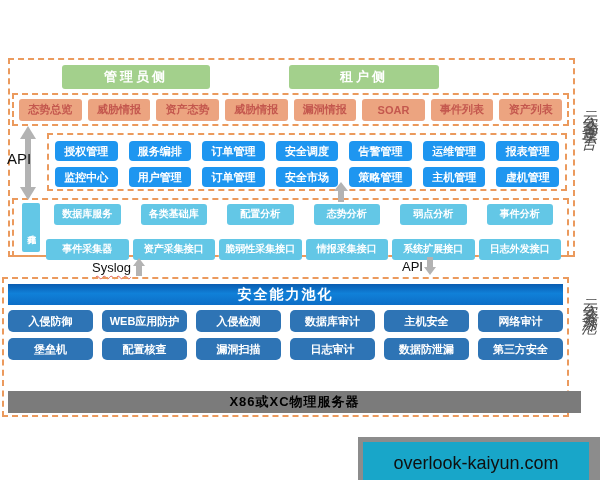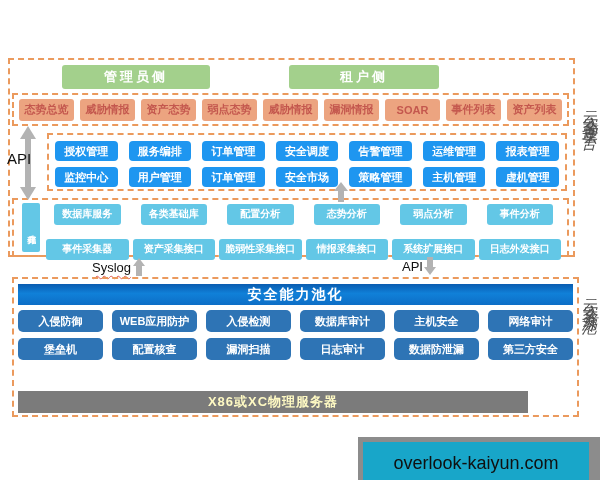--- a/index.html
+++ b/index.html
@@ -43,34 +43,34 @@
   #mid-arrow { position:absolute; left:334px; top:182px; }
 
   
   #syslog-label { position:absolute; left:92px; top:260px; font-size:13px; color:#111;
                   text-decoration:underline wavy #e05c5c 1px; text-underline-offset:3px; }
   #syslog-arrow { position:absolute; left:133px; top:258px; }
   #api2-label { position:absolute; left:402px; top:259px; font-size:13px; color:#111; }
   #api2-arrow { position:absolute; left:424px; top:257px; }
 
   
-  #bottom-outer { position:absolute; left:12px; top:277px; width:567px; height:140px; }
+  #bottom-outer { position:absolute; left:2px; top:277px; width:567px; height:140px; }
   #pool-header { position:absolute; left:4px; top:5px; width:555px; height:21px;
                  background:linear-gradient(180deg,#0a5cb0 0%,#1080d8 45%,#0d6ec6 100%);
                  color:#fff; font-weight:bold; font-size:14px; letter-spacing:2px;
                  display:flex; align-items:center; justify-content:center; }
   .prow { position:absolute; left:4px; width:555px; height:22px; display:flex; gap:9px; }
   #prow1 { top:31px; } #prow2 { top:59px; }
   .pbox { flex:1; background:#2e74b5; border-radius:5px; color:#fff; font-weight:bold; font-size:11px;
           display:flex; align-items:center; justify-content:center; }
   #virt-row { position:absolute; left:4px; top:86px; width:555px; height:21px; display:flex; gap:11px; }
   .vbar { flex:1; background:#919191; color:#fff; font-weight:bold; font-size:12px; letter-spacing:2px;
           display:flex; align-items:center; justify-content:center; }
-  #hw-bar { position:absolute; left:4px; top:112px; width:510px; height:22px; background:#7b7b7b;
-            color:#fef9c3; font-weight:bold; font-size:13px; letter-spacing:1px;
+  #hw-bar { position:absolute; left:4px; top:112px; width:573px; height:22px; background:#7b7b7b;
+            color:#000000; font-weight:bold; font-size:13px; letter-spacing:1px;
             display:flex; align-items:center; justify-content:center; }
 
   
   .side-label { position:absolute; left:579px; writing-mode:vertical-rl; text-orientation:upright;
                 font-size:15px; font-style:italic; color:#4d4d4d; letter-spacing:4px; }
   #side-top { top:100px; }
   #side-bottom { top:288px; }
 
   
   #watermark { position:absolute; left:358px; top:421px; width:242px; height:54px; background:#8c8c8c;margin-top:16px; }
@@ -86,21 +86,20 @@
 <div id="stage">
 
   <div id="top-outer" class="dashed">
     <div id="admin-hdr" class="green-hdr">管理员侧</div>
     <div id="tenant-hdr" class="green-hdr">租户侧</div>
 
     <div id="situation-row" class="dashed">
       <span class="obox">态势总览</span>
       <span class="obox">威胁情报</span>
       <span class="obox">资产态势</span>
-      <span class="obox">弱点态势</span>
       <span class="obox">威胁情报</span>
       <span class="obox">漏洞情报</span>
       <span class="obox">SOAR</span>
       <span class="obox">事件列表</span>
       <span class="obox">资产列表</span>
     </div>
 
     <div id="api-box" class="dashed">
       <div class="brow">
         <span class="bbox">授权管理</span>

